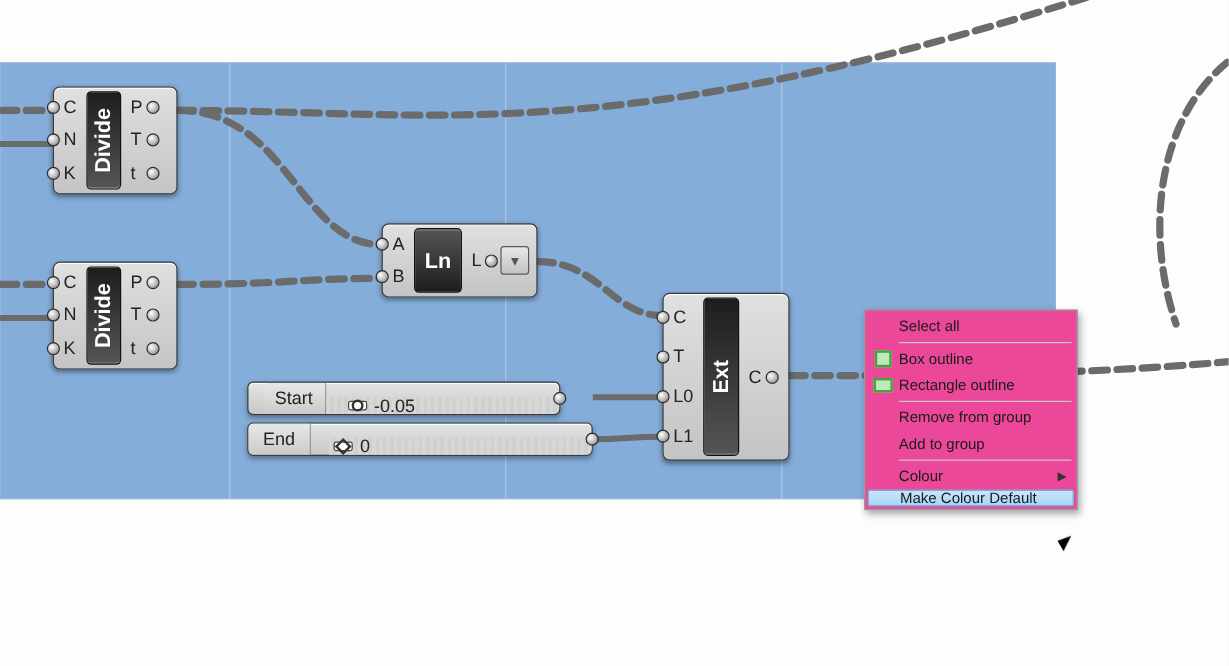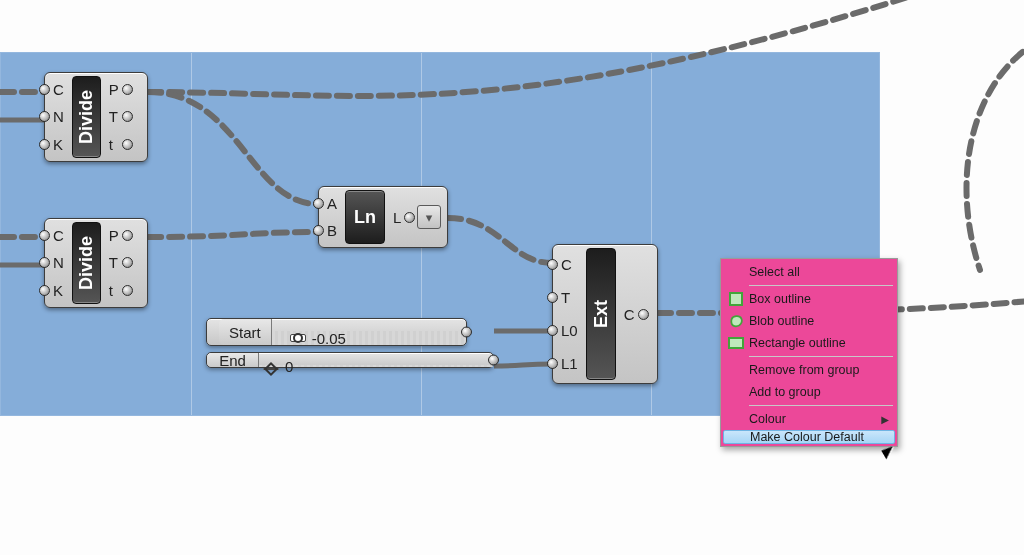--- a/index.html
+++ b/index.html
@@ -293,21 +293,21 @@
 
   <div class="panel" style="left:206px; top:318px; width:261px; height:28px;padding-left:12px;">
     <div class="tag">Start</div>
     <div class="track">
       <div class="handle" style="left:18px;"></div>
       <span class="val" style="left:40px;">-0.05</span>
     </div>
     <span class="grip"></span>
   </div>
 
-  <div class="panel" style="left:206px; top:352px; width:288px; height:16px;">
+  <div class="panel" style="left:206px; top:352px; width:288px; height:28px;gap:15px;">
     <div class="tag" style="min-width:52px;">End</div>
     <div class="track">
       <div class="handle diamond" style="left:4px;"></div>
       <span class="val" style="left:26px;">0</span>
     </div>
     <span class="grip"></span>
   </div>
 
   <div class="ctxmenu" style="left:720px; top:258px;">
     <div id="ctx-body">
@@ -317,28 +317,20 @@
         </div>
         <div class="ctx-sep"></div>
         <div class="ctx-item">
           <span class="ic">
             <span class="ic-box"></span>
           </span>
           <span class="lbl">Box outline</span>
         </div>
         <div class="ctx-item">
           <span class="ic">
-            <svg class="ic-blob" viewBox="0 0 16 16">
-              <path d="M3 6c1-4 9-5 11-1s-1 9-6 9S2 10 3 6z" fill="#bfe8bb" stroke="#42a53a" stroke-width="2"></path>
-            </svg>
-          </span>
-          <span class="lbl">Blob outline</span>
-        </div>
-        <div class="ctx-item">
-          <span class="ic">
             <span class="ic-rect"></span>
           </span>
           <span class="lbl">Rectangle outline</span>
         </div>
         <div class="ctx-sep"></div>
         <div class="ctx-item">
           <span class="ic"></span>
           <span class="lbl">Remove from group</span>
         </div>
         <div class="ctx-item">

